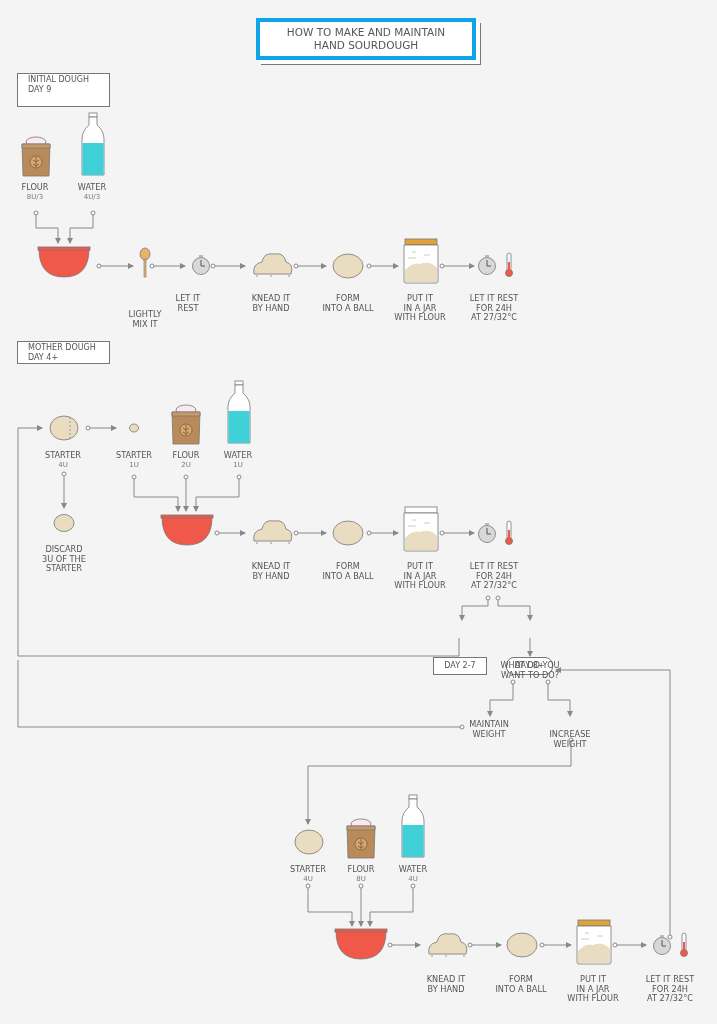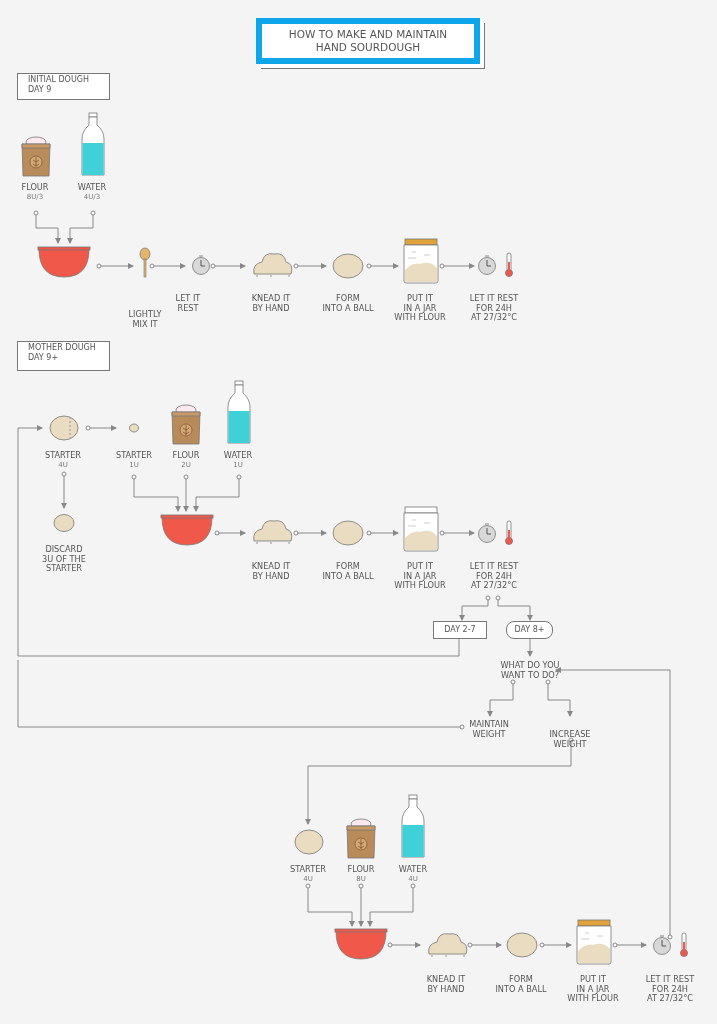--- a/index.html
+++ b/index.html
@@ -1,25 +1,25 @@
 <!DOCTYPE html>
 <html><head>
 <meta charset="utf-8">
 <style>
   html, body { margin:0; padding:0; }
   body { width:717px; height:1024px; background:#f4f4f4; position:relative; overflow:hidden;
          font-family:"DejaVu Sans","Liberation Sans",sans-serif; color:#555; }
   .abs { position:absolute; }
   .lbl { position:absolute; font-size:8.2px; line-height:9.5px; text-align:center; color:#555; text-transform:uppercase; width:90px; margin-left:-45px; }
   .lbl .qty { display:block; font-size:7px; line-height:9px; color:#777; }
-  .title-box { position:absolute; left:256px; top:18px; width:212px; height:34px; border:6px solid #0ea5e9; background:#fff;
+  .title-box { position:absolute; left:256px; top:18px; width:212px; height:34px; border:4px solid #0ea5e9; background:#fff;
                box-shadow:4px 4px 0 #fff, 5px 5px 0 #777; font-size:10.5px; line-height:13px; text-align:center;
                display:flex; align-items:center; justify-content:center; flex-direction:column; color:#555; }
   .sec-box { position:absolute; border:1px solid #777; background:#fff; font-size:8px; line-height:9.5px; padding:1px 0 0 10px; color:#555; box-sizing:border-box; }
-  .day-box { position:absolute; border:1px solid #777; background:#fff; font-size:8px; line-height:16px; text-align:center; color:#555; box-sizing:border-box; }
+  .day-box { position:absolute; border:1px solid #777; background:#fff; font-size:8px; line-height:16px; text-align:center; color:#555; box-sizing:border-box;margin-top:36px; }
   svg.lines { position:absolute; left:0; top:0; }
 </style>
 </head>
 <body>
 
 <svg class="lines" width="717" height="1024">
   <defs>
     <marker id="ar" markerWidth="6" markerHeight="6" refX="5" refY="3" orient="auto">
       <path d="M0,0 L6,3 L0,6 z" fill="#888"></path>
     </marker>
@@ -95,27 +95,27 @@
       <circle cx="615" cy="945" r="2"></circle>
     <circle cx="670" cy="937" r="2"></circle>
   </g>
 </svg>
 
 <div class="title-box">
   <span>HOW TO MAKE AND MAINTAIN</span>
   <span>HAND SOURDOUGH</span>
 </div>
 
-<div class="sec-box" style="left:17px;top:73px;width:93px;height:27px;">
+<div class="sec-box" style="left:17px;top:73px;width:93px;height:34px;">
   <div>INITIAL DOUGH</div>
   <div>DAY 9</div>
 </div>
-<div class="sec-box" style="left:17px;top:341px;width:93px;height:30px;">
+<div class="sec-box" style="left:17px;top:341px;width:93px;height:23px;">
   <div>MOTHER DOUGH</div>
-  <div>DAY 9+</div>
+  <div>DAY 4+</div>
 </div>
 
 <svg class="abs" style="left:20px;top:130px" width="32" height="48">
   <ellipse cx="16" cy="12" rx="10" ry="5" fill="#fbe9ef" stroke="#777" stroke-width="0.8"></ellipse>
   <path d="M2,14 h28 l-1,32 h-26 z" fill="#b98a5a" stroke="#777" stroke-width="0.8"></path>
   <path d="M2,14 h28 v4 h-28 z" fill="#c99a66" stroke="#777" stroke-width="0.8"></path>
   <circle cx="16" cy="32" r="6" fill="#d6a874" stroke="#7a5533" stroke-width="0.7"></circle>
   <path d="M16,27 v10 M13,30 l3,2 l3,-2 M13,34 l3,2 l3,-2" stroke="#7a5533" stroke-width="0.8" fill="none"></path>
 </svg>
 <div class="lbl" style="left:35px;top:183px"><span>FLOUR</span><span class="qty">8u/3</span></div>

